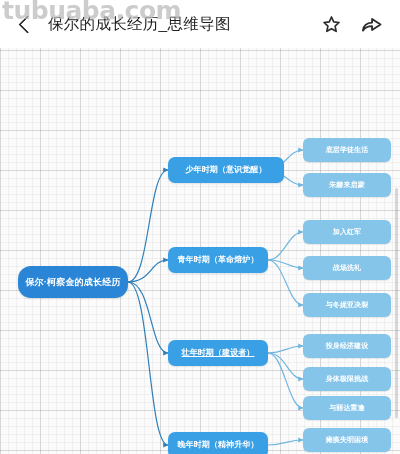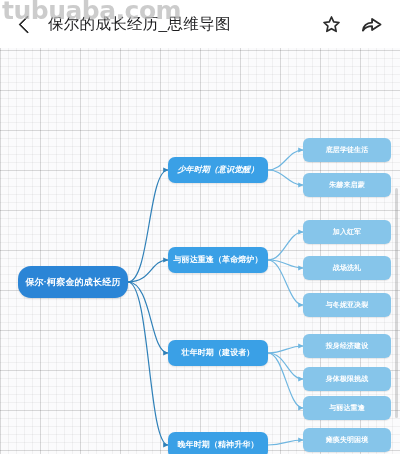--- a/index.html
+++ b/index.html
@@ -139,23 +139,23 @@
         <path d="M268,305 C284,305 288,298 303,298"></path>
         <path d="M268,305 C286,305 288,331 303,331"></path>
         <path d="M268,305 C284,305 288,360 303,360"></path>
 
         <path d="M268,397 C284,397 288,392 303,392"></path>
       </g>
     </svg>
 
     <div class="node root" style="left:18px;top:218px;width:110px;height:32px;">保尔·柯察金的成长经历</div>
 
-    <div class="node lvl2" style="left:168px;top:109px;width:100px;height:26px;font-style:italic;">少年时期（意识觉醒）</div>
-    <div class="node lvl2" style="left:168px;top:199px;width:100px;height:26px;">与丽达重逢（革命熔炉）</div>
-    <div class="node lvl2" style="left:168px;top:292px;width:100px;height:26px;">壮年时期（建设者）</div>
+    <div class="node lvl2" style="left:168px;top:109px;width:116px;height:26px;">少年时期（意识觉醒）</div>
+    <div class="node lvl2" style="left:168px;top:199px;width:100px;height:26px;">青年时期（革命熔炉）</div>
+    <div class="node lvl2" style="left:168px;top:292px;width:100px;height:26px;text-decoration:underline;">壮年时期（建设者）</div>
     <div class="node lvl2" style="left:168px;top:384px;width:100px;height:26px;">晚年时期（精神升华）</div>
 
     <div class="node lvl3" style="left:303px;top:90px;width:88px;height:24px;">底层学徒生活</div>
     <div class="node lvl3" style="left:303px;top:125px;width:88px;height:24px;">朱赫来启蒙</div>
 
     <div class="node lvl3" style="left:303px;top:172px;width:88px;height:24px;">加入红军</div>
     <div class="node lvl3" style="left:303px;top:208px;width:88px;height:24px;">战场洗礼</div>
     <div class="node lvl3" style="left:303px;top:245px;width:88px;height:24px;">与冬妮亚决裂</div>
 
     <div class="node lvl3" style="left:303px;top:286px;width:88px;height:24px;">投身经济建设</div>

